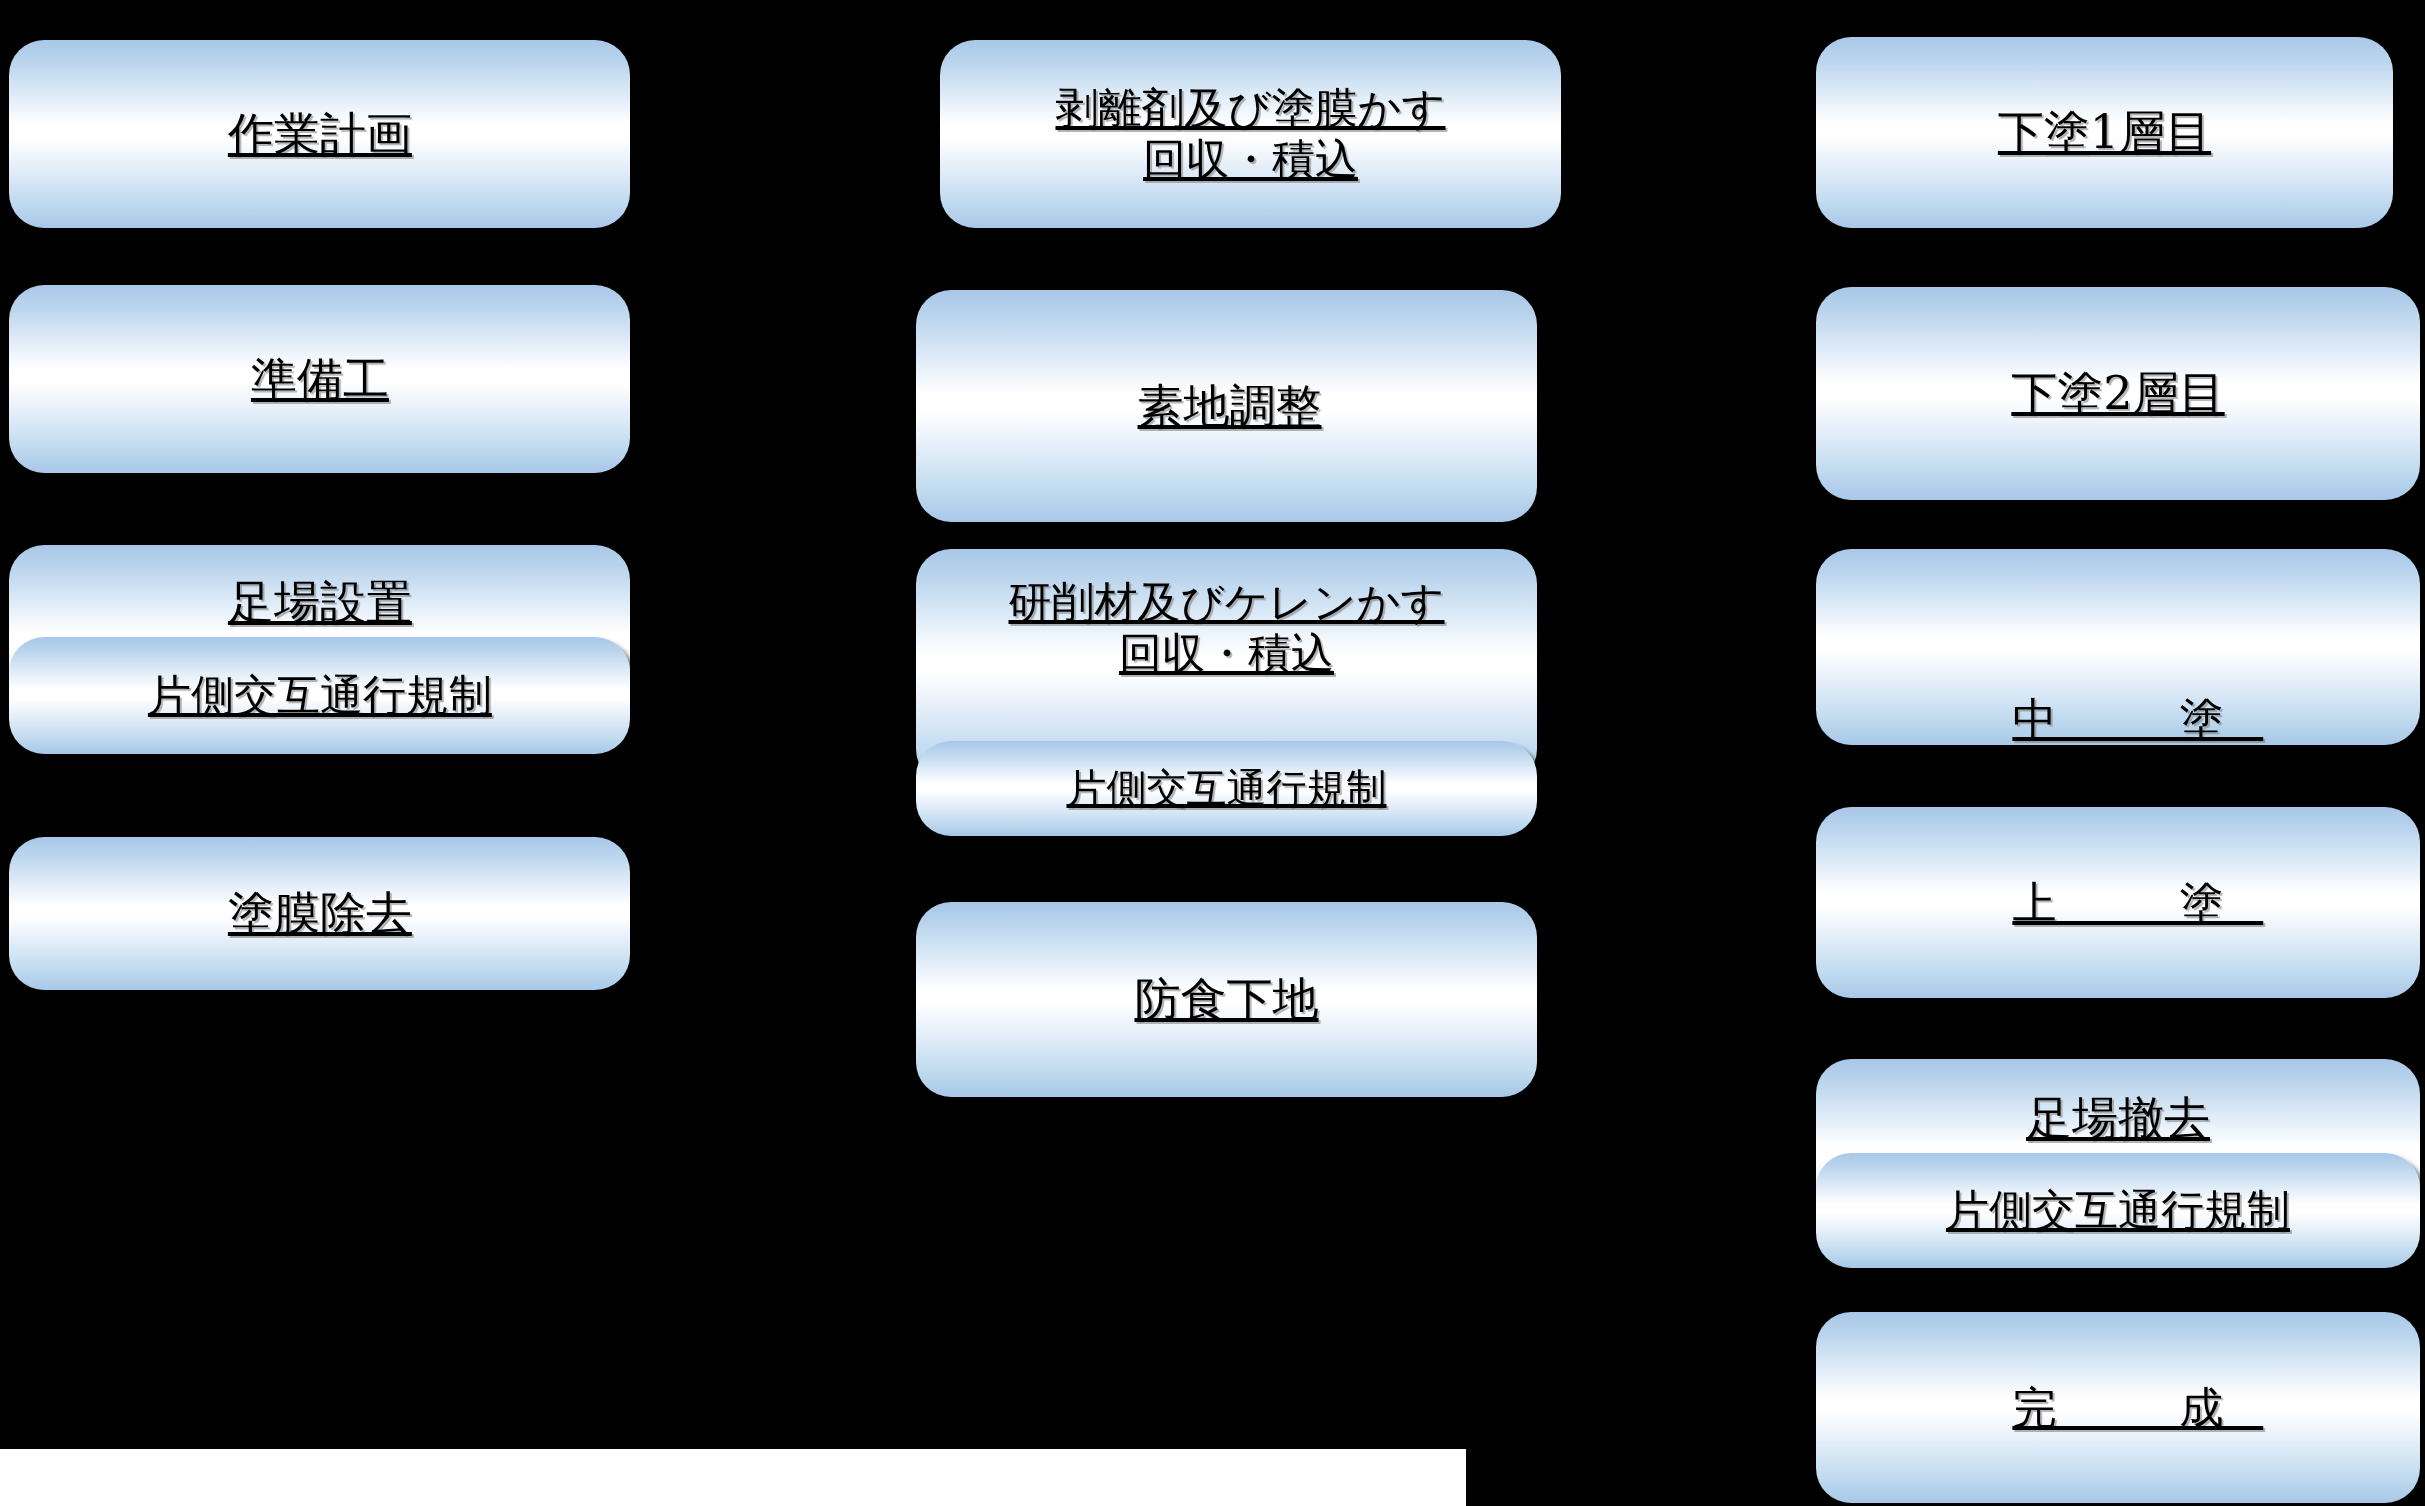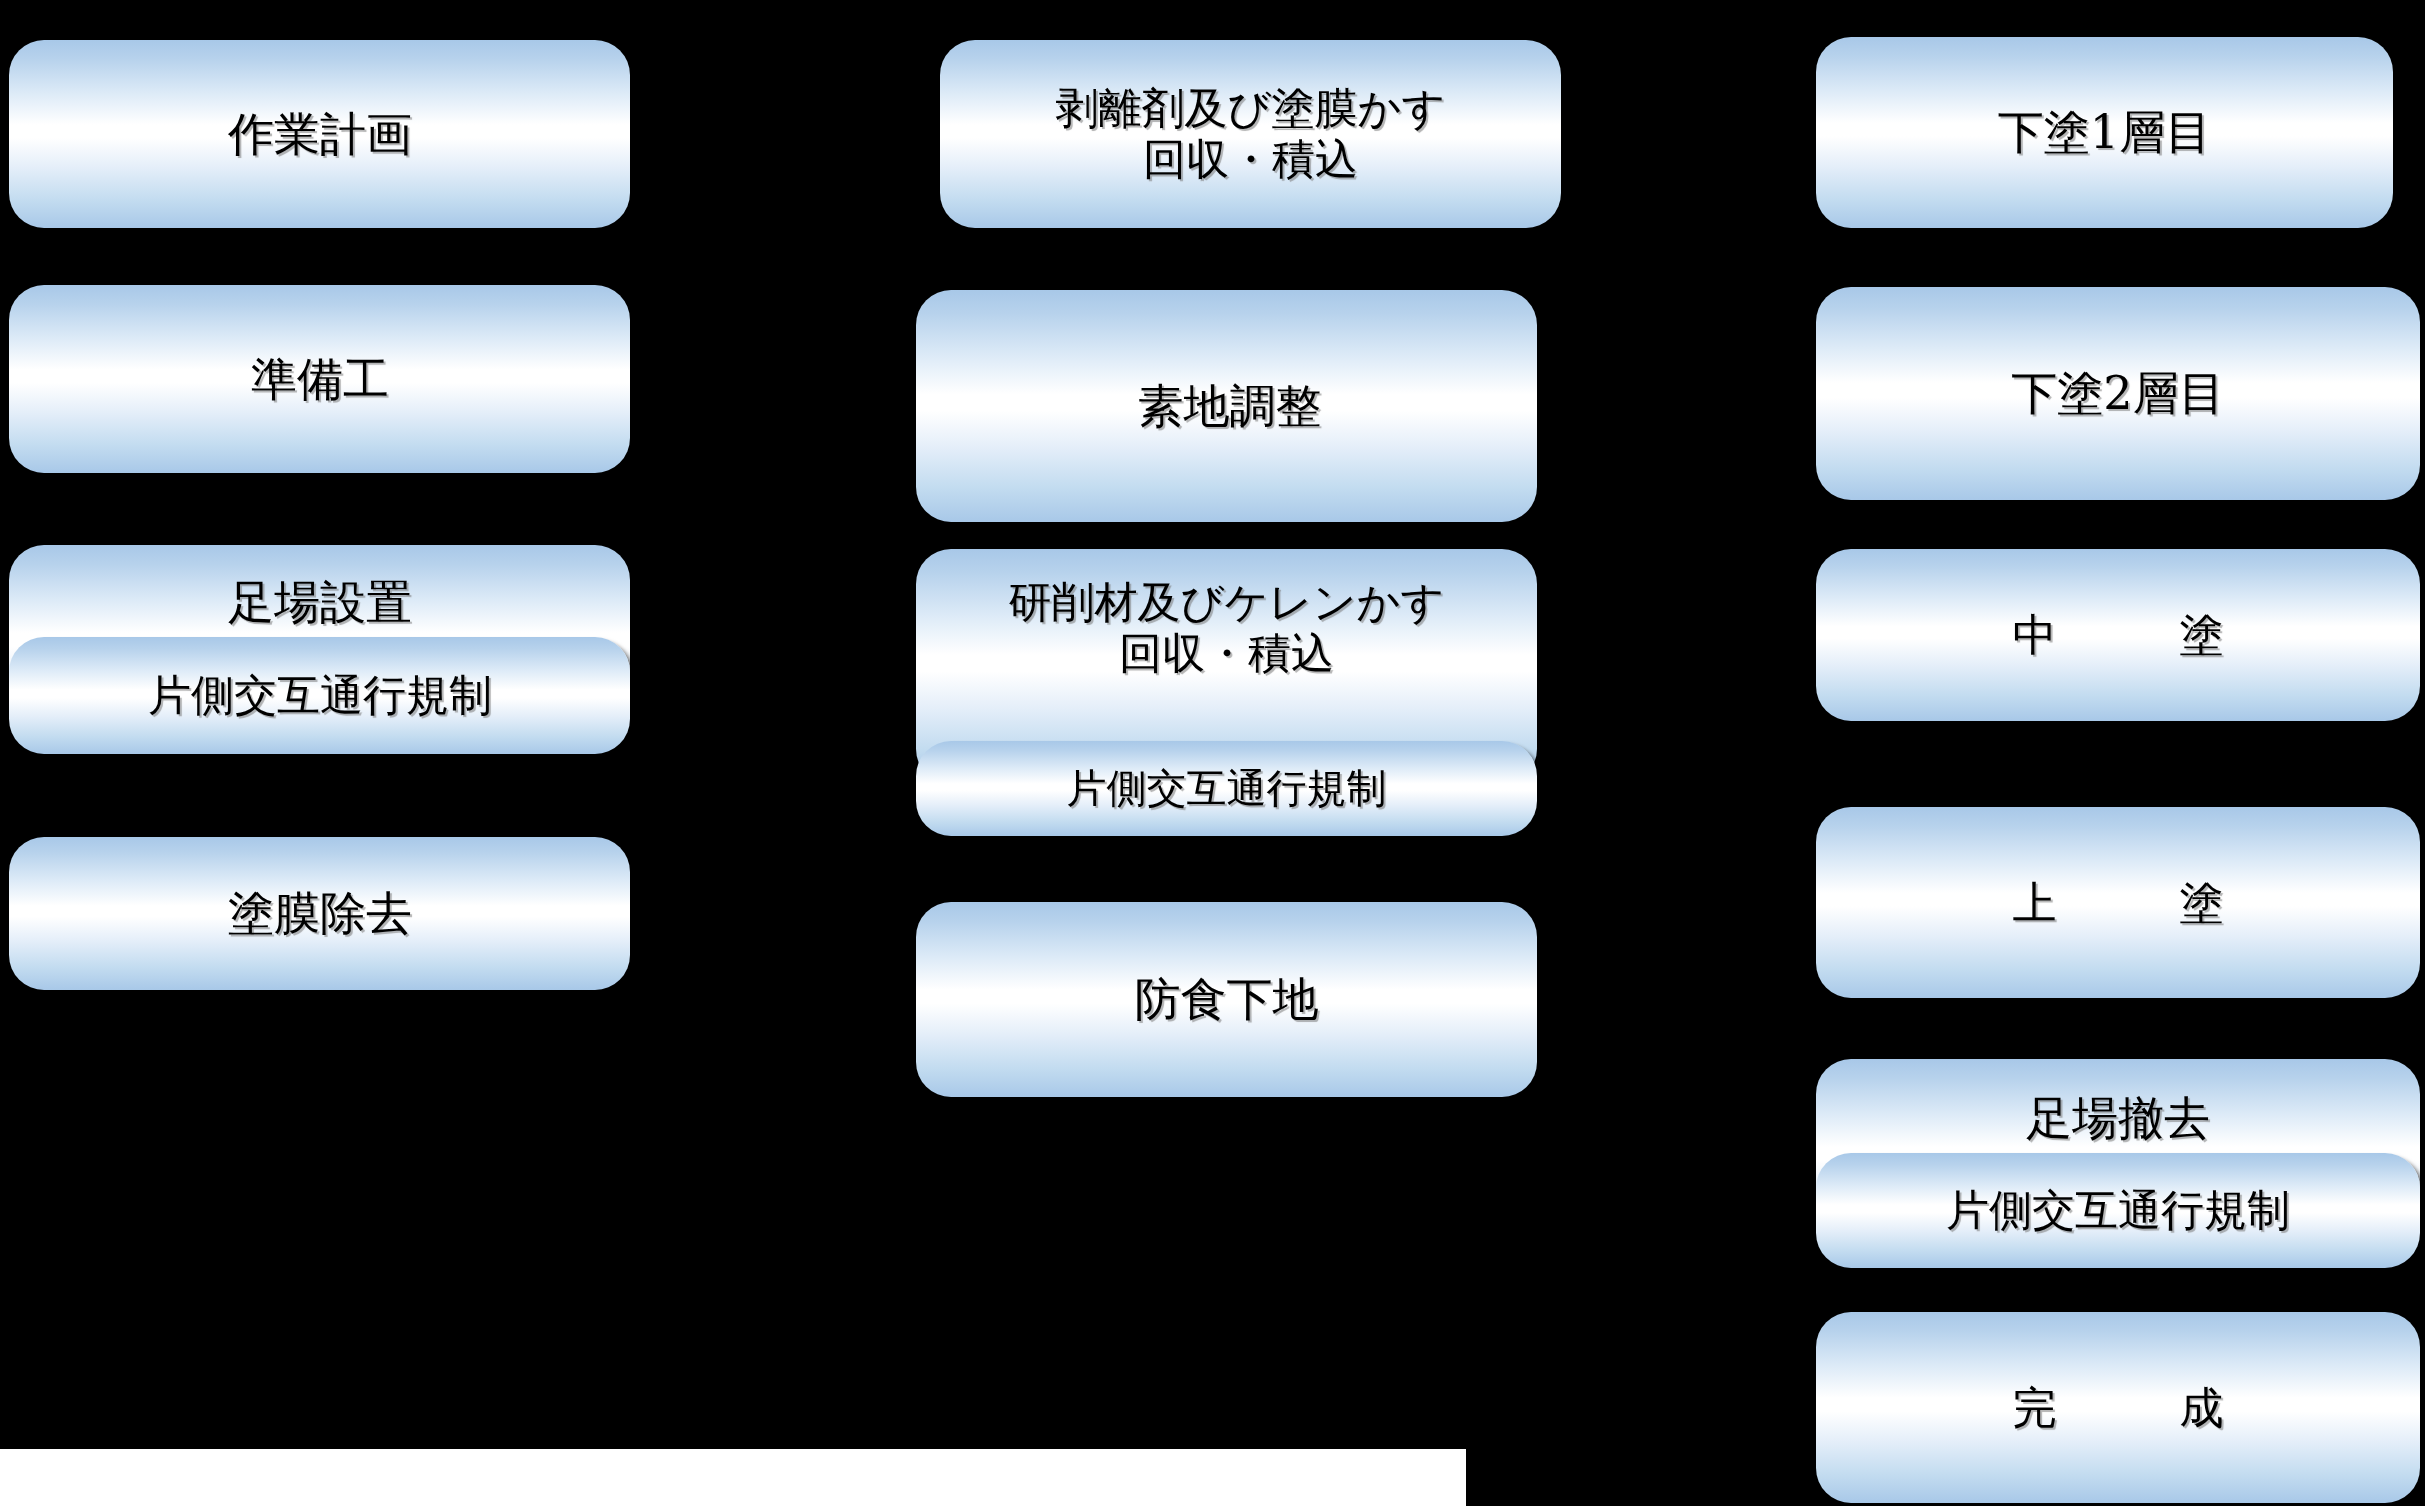--- a/index.html
+++ b/index.html
@@ -48,20 +48,21 @@
         #a8c8e8 100%);
     box-shadow: 4px 4.7px 4px rgba(0,0,0,0.55);
     display: flex;
     flex-direction: column;
     align-items: center;
     justify-content: center;
     text-align: center;
     color: #000000;
     line-height: 1.18;
     overflow: hidden;
+    text-decoration: underline;
   }
 
   .pbox .line {
     display: block;
     white-space: nowrap;
     text-shadow: 2px 2px 0.7px rgba(120,120,120,0.55);
     font-weight: 400;
   }
 
   
@@ -129,21 +130,21 @@
 <div class="column">
 
   <div class="pbox" style="left:1816px; top:37px; width:577px; height:191px;">
     <span class="line t-xl">下塗1層目</span>
   </div>
 
   <div class="pbox" style="left:1816px; top:287px; width:604px; height:213px;">
     <span class="line t-xl">下塗2層目</span>
   </div>
 
-  <div class="pbox" style="left:1816px; top:549px; width:604px; height:172px;">
+  <div class="pbox" style="left:1816px; top:549px; width:604px; height:196px;justify-content:flex-end;">
     <span class="line t-sp">中　塗</span>
   </div>
 
   <div class="pbox" style="left:1816px; top:807px; width:604px; height:191px;">
     <span class="line t-sp">上　塗</span>
   </div>
 
   <div class="pbox" style="left:1816px; top:1059px; width:604px; height:195px; justify-content:flex-start; padding-top:32px;">
     <span class="line t-xl">足場撤去</span>
   </div>

